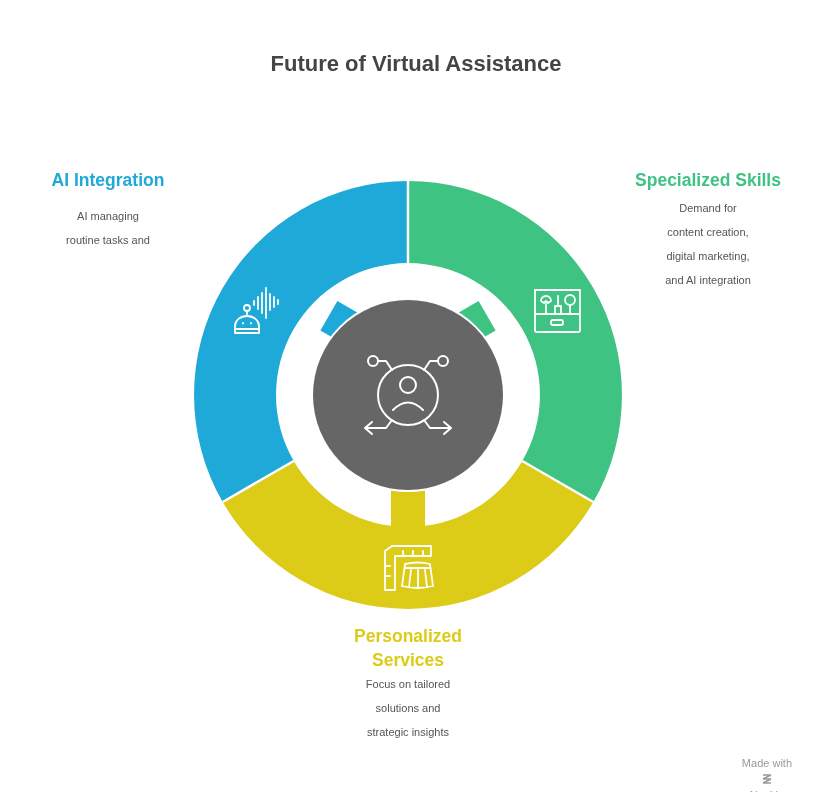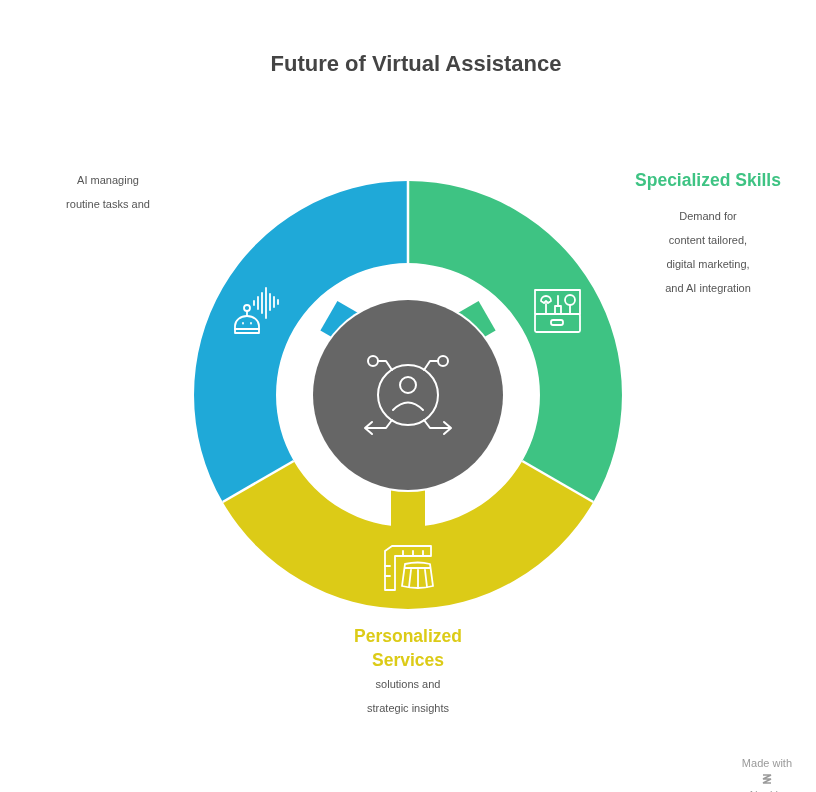--- a/index.html
+++ b/index.html
@@ -7,21 +7,21 @@
          font-family: "Liberation Sans", sans-serif; }
   .title { position: absolute; left: 0; width: 816px; top: 51px; text-align: center;
            font-size: 22px; font-weight: bold; color: #444444; padding-left: 8px; }
   .diagram { position: absolute; left: 0; top: 0; }
   .block { position: absolute; text-align: center; }
   .block .head { font-weight: bold; font-size: 17.5px; line-height: 24px; }
   .block .desc { font-size: 11px; line-height: 24px; color: #555555; text-align: center; }
   #b-ai { left: 18px; width: 180px; top: 168px; }
   #b-ai .head { color: #1fa9d8; margin-bottom: 12px; }
   #b-sk { left: 612px; width: 192px; top: 168px; }
-  #b-sk .head { color: #3ec383; margin-bottom: 12px; }
+  #b-sk .head { color: #3ec383; margin-bottom: 4px; }
   #b-ps { left: 310px; width: 196px; top: 624px; }
   #b-ps .head { color: #dccb17; }
   .footer { position: absolute; right: 24px; top: 757px; font-size: 11px; color: #9a9a9a;
             display: flex; align-items: center; gap: 4px; flex-direction: column; }
 </style>
 </head>
 <body>
 
 <div class="title">Future of Virtual Assistance</div>
 
@@ -104,42 +104,44 @@
     <line x1="385" y1="576" x2="390" y2="576"></line>
     <path d="M405,564 Q418,561 430,564 L433,586 Q418,590 402,586 Z"></path>
     <line x1="405" y1="568" x2="430" y2="568"></line>
     <line x1="411" y1="570" x2="409" y2="587"></line>
     <line x1="418" y1="570" x2="418" y2="588"></line>
     <line x1="425" y1="570" x2="427" y2="587"></line>
   </g>
 </svg>
 
 <div class="block" id="b-ai">
+  <div class="head">AI Integration</div>
   <div class="desc">
     <div>AI managing</div>
     <div>routine tasks and</div>
   </div>
 </div>
 
 <div class="block" id="b-sk">
   <div class="head">Specialized Skills</div>
   <div class="desc">
     <div>Demand for</div>
-    <div>content tailored,</div>
+    <div>content creation,</div>
     <div>digital marketing,</div>
     <div>and AI integration</div>
   </div>
 </div>
 
 <div class="block" id="b-ps">
   <div class="head">
     <div>Personalized</div>
     <div>Services</div>
   </div>
   <div class="desc">
+    <div>Focus on tailored</div>
     <div>solutions and</div>
     <div>strategic insights</div>
   </div>
 </div>
 
 <div class="footer">
   <span>Made with</span>
   <svg width="12" height="12" viewBox="0 0 12 12">
     <path d="M2,2 H10 L2,6 H10 L2,10 H10" fill="none" stroke="#9a9a9a" stroke-width="1.4"></path>
   </svg>

